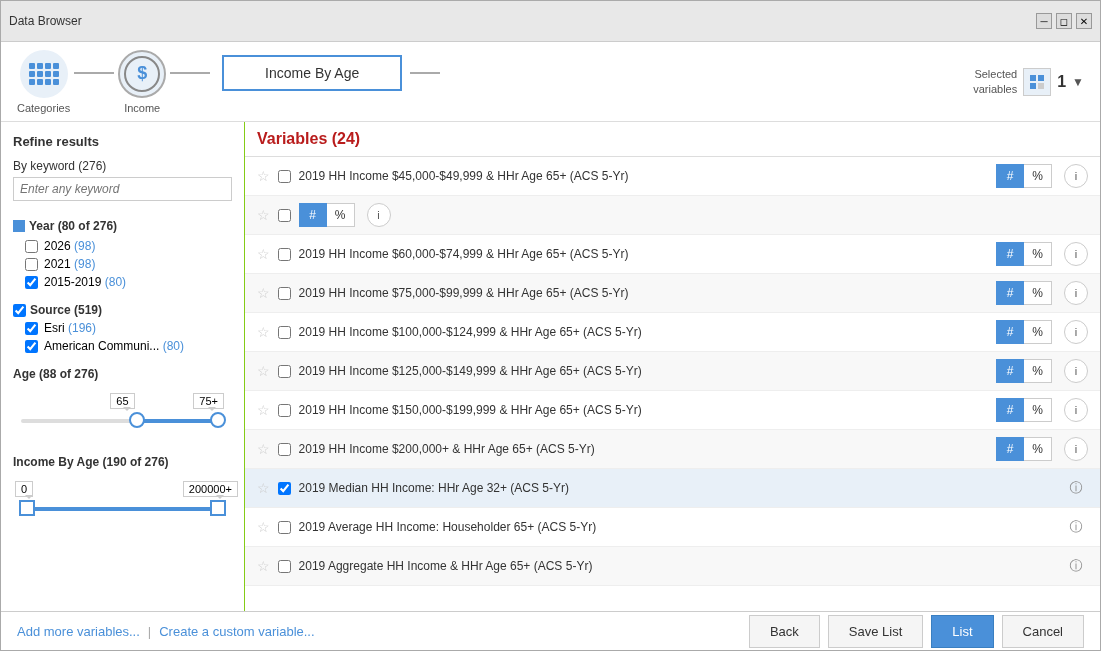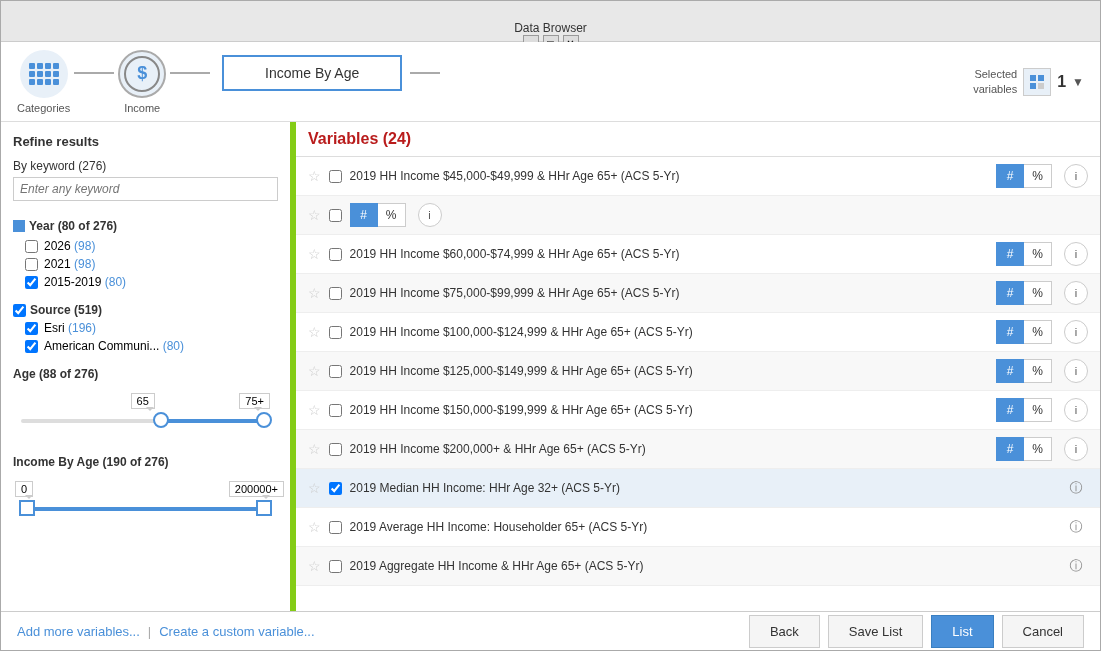--- a/index.html
+++ b/index.html
@@ -1,21 +1,21 @@
 <!DOCTYPE html>
 <html><head>
   <meta charset="utf-8">
   <style>
     * { box-sizing: border-box; margin: 0; padding: 0; }
     body { font-family: 'Segoe UI', Arial, sans-serif; font-size: 13px; background: #f0f0f0; width: 1101px; height: 651px; overflow: hidden; }
     
     .window { width: 1101px; height: 651px; background: #fff; border: 1px solid #aaa; display: flex; flex-direction: column; }
     
     
-    .title-bar { background: #e8e8e8; padding: 20px 8px; display: flex; align-items: center; justify-content: space-between; border-bottom: 1px solid #ccc; height: 19px; flex-shrink: 0; flex-direction: column; }
+    .title-bar { background: #e8e8e8; padding: 20px 8px; display: flex; align-items: center; justify-content: space-between; border-bottom: 1px solid #ccc; height: 19px; flex-shrink: 0; }
     .title-bar-title { font-size: 12px; color: #333; }
     .title-bar-controls { display: flex; gap: 4px; }
     .title-btn { width: 16px; height: 16px; border: 1px solid #999; background: #ddd; font-size: 10px; display: flex; align-items: center; justify-content: center; cursor: pointer; }
 
     
     .nav-bar { background: #fff; padding: 8px 16px; display: flex; align-items: center; border-bottom: 1px solid #ddd; height: 80px; flex-shrink: 0; }
     .nav-items { display: flex; align-items: center; gap: 0; flex: 1; }
     .nav-item { display: flex; flex-direction: column; align-items: center; gap: 4px; }
     .nav-icon { width: 48px; height: 48px; border-radius: 50%; display: flex; align-items: center; justify-content: center; }
     .nav-icon-grid { background: #e8f0f8; }
@@ -27,21 +27,21 @@
     
     .selected-vars { margin-left: auto; display: flex; flex-direction: column; align-items: center; gap: 4px; }
     .badge-icon { width: 28px; height: 28px; background: #e8f0f8; border: 1px solid #ccc; display: flex; align-items: center; justify-content: center; font-size: 16px; color: #4a90d9; }
     .badge-count { font-size: 16px; color: #333; font-weight: bold; }
     .badge-chevron { color: #555; font-size: 12px; cursor: pointer; }
 
     
     .main-content { display: flex; flex: 1; overflow: hidden; }
 
     
-    .left-panel { width: 295px; flex-shrink: 0; border-right: 6px solid #84cc16; background: #fff; display: flex; flex-direction: column; padding: 12px; overflow-y: auto; }
+    .left-panel { width: 244px; flex-shrink: 0; border-right: 1px solid #84cc16; background: #fff; display: flex; flex-direction: column; padding: 12px; overflow-y: auto; }
     .refine-title { font-weight: bold; font-size: 13px; margin-bottom: 10px; color: #333; }
     
     .filter-section { margin-bottom: 10px; }
     .filter-label { font-size: 12px; color: #333; margin-bottom: 4px; }
     .keyword-input { width: 100%; border: 1px solid #ccc; padding: 4px 6px; font-size: 12px; color: #999; font-style: italic; }
     
     .section-header { display: flex; align-items: center; gap: 4px; font-weight: bold; font-size: 12px; color: #333; margin-bottom: 6px; margin-top: 8px; }
     .section-header .blue-square { width: 12px; height: 12px; background: #4a90d9; display: inline-block; }
     
     .checkbox-item { display: flex; align-items: center; gap: 6px; font-size: 12px; margin-bottom: 4px; margin-left: 12px; }

